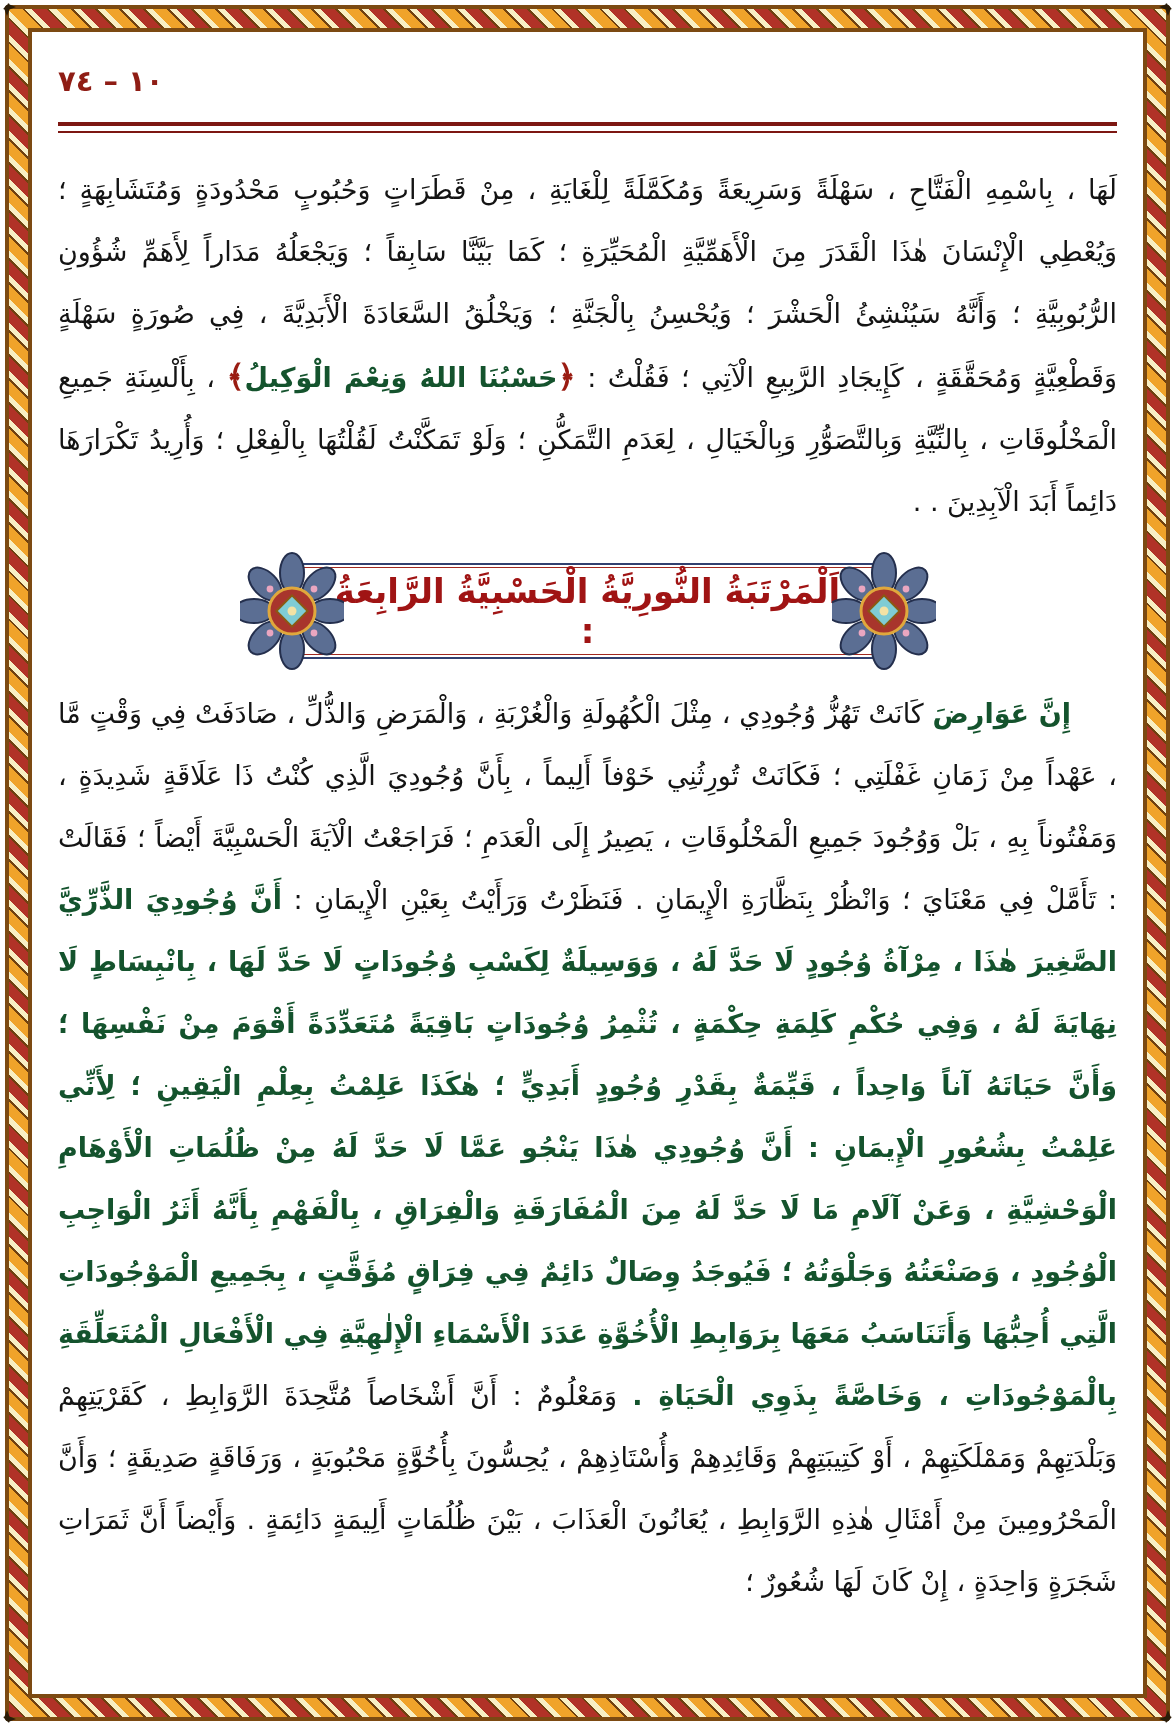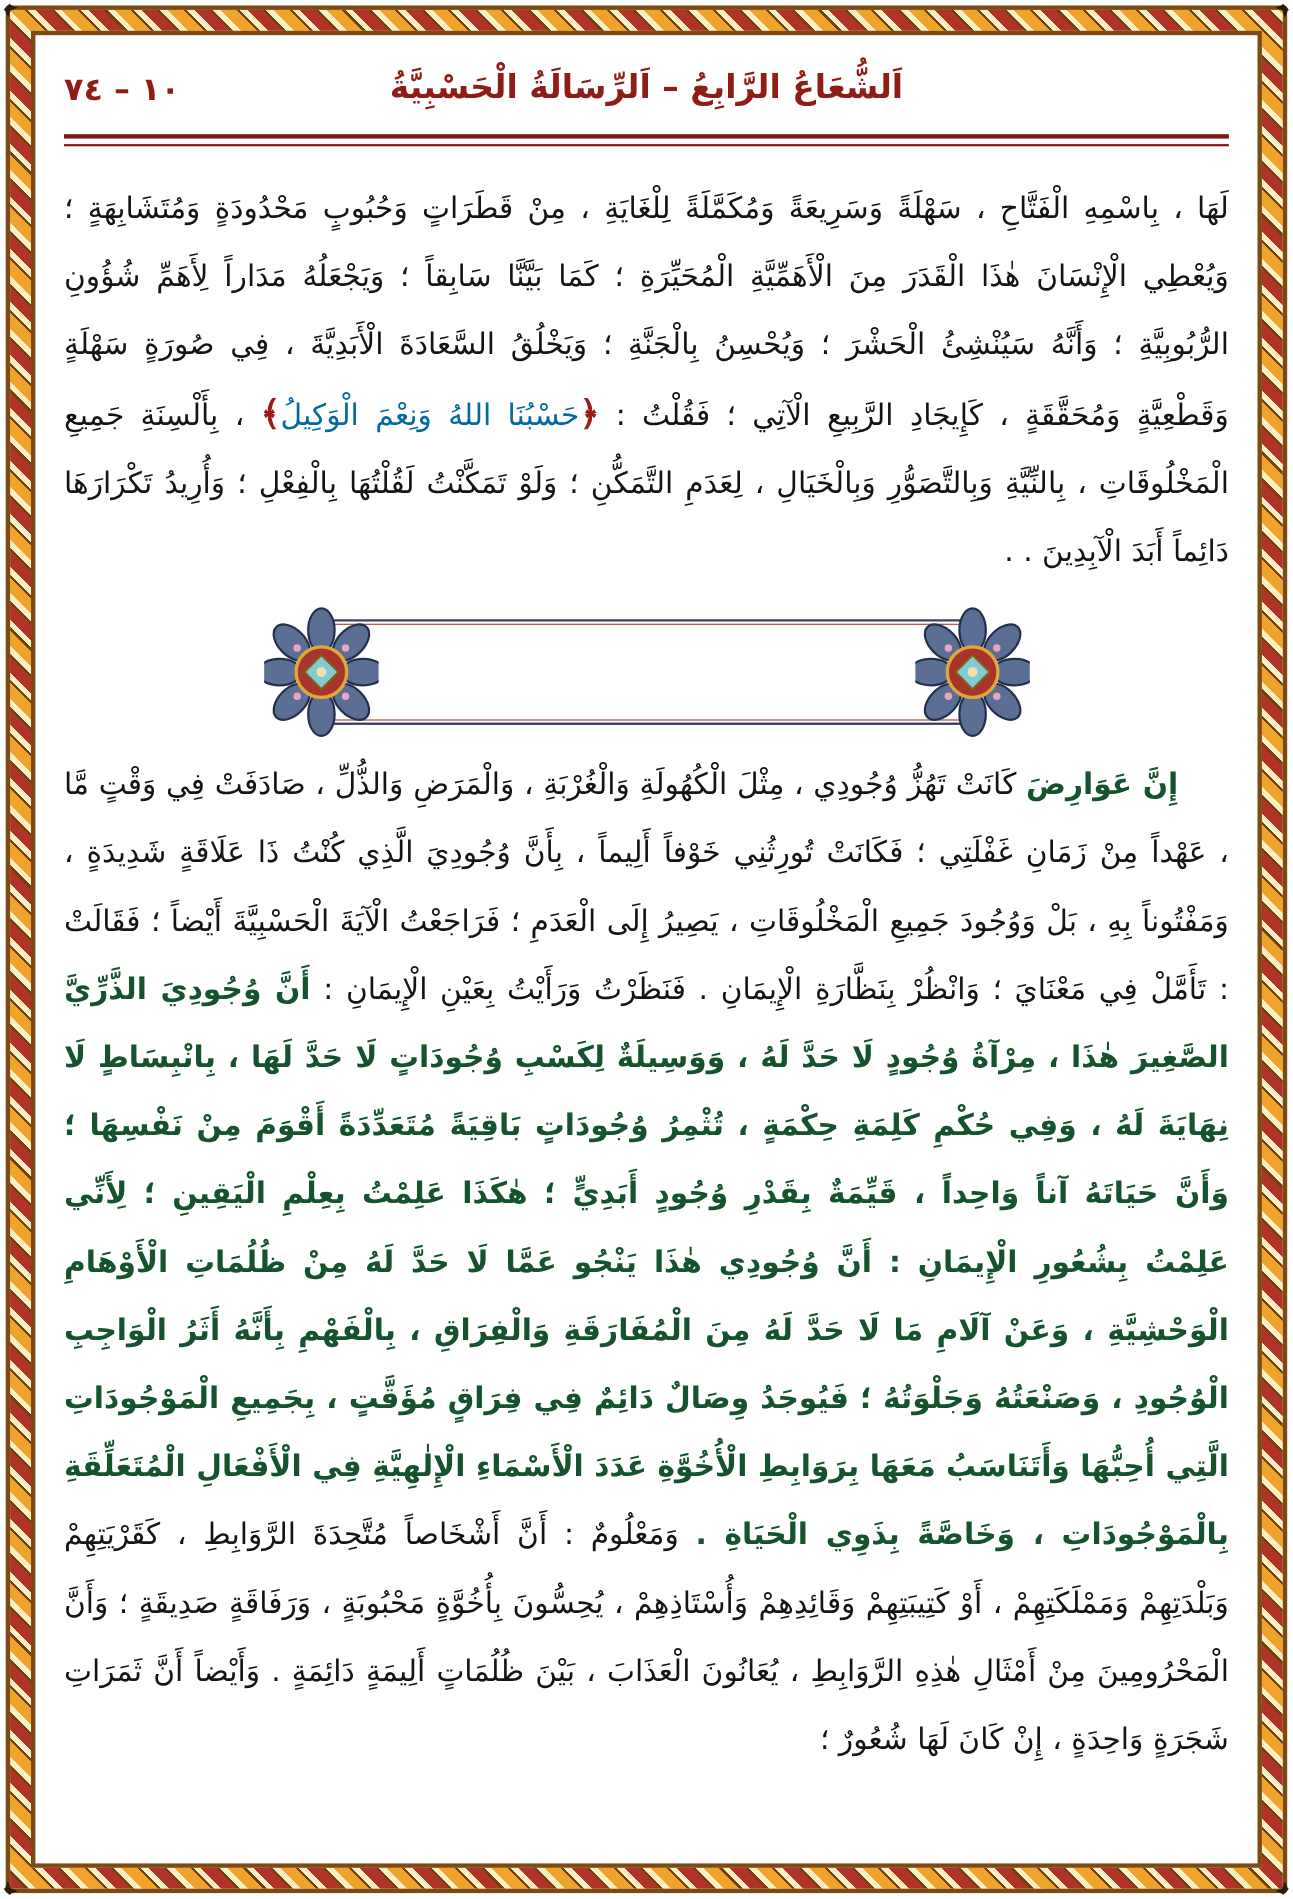--- a/index.html
+++ b/index.html
@@ -86,21 +86,21 @@
     font-size: 27px;
     line-height: 62px;
     color: #141414;
     text-align: justify;
     text-justify: inter-word;
     margin: 0;
   }
   .para1 { margin-top: 26px; }
   .para2 { margin-top: 24px; text-indent: 46px; }
 
-  .quran-quote { color: #0369a1; font-weight: normal; }
+  .quran-quote { color: #14532d; font-weight: bold; }
   .ornate-paren { color: #9a1c12; font-weight: bold; font-size: 31px; }
   .red-text { color: #14532d; font-weight: bold; }
 
   
   .heading-box {
     position: relative;
     width: 588px;
     height: 92px;
     margin: 30px auto 4px auto;
     background: #ffffff;
@@ -139,21 +139,20 @@
   </div>
   <div class="corner tl"></div>
   <div class="corner tr"></div>
   <div class="corner bl"></div>
   <div class="corner br"></div>
 
   <div class="content">
 
     <div class="page-header">
       <div class="page-number">١٠ – ٧٤</div>
-      <h1 class="page-title">اَلشُّعَاعُ الرَّابِعُ – اَلرِّسَالَةُ الْحَسْبِيَّةُ</h1>
     </div>
 
     <div class="double-rule"></div>
 
     <p class="body-text para1"><span>لَهَا ، بِاسْمِهِ الْفَتَّاحِ ، سَهْلَةً وَسَرِيعَةً وَمُكَمَّلَةً لِلْغَايَةِ ، مِنْ قَطَرَاتٍ وَحُبُوبٍ مَحْدُودَةٍ وَمُتَشَابِهَةٍ ؛ وَيُعْطِي الْإِنْسَانَ هٰذَا الْقَدَرَ مِنَ الْأَهَمِّيَّةِ الْمُحَيِّرَةِ ؛ كَمَا بَيَّنَّا سَابِقاً ؛ وَيَجْعَلُهُ مَدَاراً لِأَهَمِّ شُؤُونِ الرُّبُوبِيَّةِ ؛ وَأَنَّهُ سَيُنْشِئُ الْحَشْرَ ؛ وَيُحْسِنُ بِالْجَنَّةِ ؛ وَيَخْلُقُ السَّعَادَةَ الْأَبَدِيَّةَ ، فِي صُورَةٍ سَهْلَةٍ وَقَطْعِيَّةٍ وَمُحَقَّقَةٍ ، كَإِيجَادِ الرَّبِيعِ الْآتِي ؛ فَقُلْتُ : </span><span class="ornate-paren">﴿</span><span class="quran-quote">حَسْبُنَا اللهُ وَنِعْمَ الْوَكِيلُ</span><span class="ornate-paren">﴾</span><span> ، بِأَلْسِنَةِ جَمِيعِ الْمَخْلُوقَاتِ ، بِالنِّيَّةِ وَبِالتَّصَوُّرِ وَبِالْخَيَالِ ، لِعَدَمِ التَّمَكُّنِ ؛ وَلَوْ تَمَكَّنْتُ لَقُلْتُهَا بِالْفِعْلِ ؛ وَأُرِيدُ تَكْرَارَهَا دَائِماً أَبَدَ الْآبِدِينَ . .</span></p>
 
     <div class="heading-box">
       <svg class="medallion left" viewBox="-52 -64 104 128" xmlns="http://www.w3.org/2000/svg">
         <g stroke="#242f4d" stroke-width="2" fill="#5b6e93">
           <g transform="rotate(0)">
@@ -182,20 +181,21 @@
             </g>
         </g>
         <circle r="23" fill="#a8352c" stroke="#e0a83c" stroke-width="3"></circle>
         <rect x="-11" y="-11" width="22" height="22" transform="rotate(45)" fill="#7fccd4" stroke="#8a5a12" stroke-width="2"></rect>
         <circle r="4.5" fill="#f3e2a4"></circle>
         <circle cx="22" cy="-22" r="3.4" fill="#eaa6c0"></circle>
         <circle cx="-22" cy="-22" r="3.4" fill="#eaa6c0"></circle>
         <circle cx="22" cy="22" r="3.4" fill="#eaa6c0"></circle>
         <circle cx="-22" cy="22" r="3.4" fill="#eaa6c0"></circle>
       </svg>
+      <div class="heading-text">اَلْمَرْتَبَةُ النُّورِيَّةُ الْحَسْبِيَّةُ الرَّابِعَةُ :</div>
       <svg class="medallion right" viewBox="-52 -64 104 128" xmlns="http://www.w3.org/2000/svg">
         <g stroke="#242f4d" stroke-width="2" fill="#5b6e93">
           <g transform="rotate(0)">
               <ellipse cx="0" cy="-38" rx="12" ry="20"></ellipse>
             </g>
           <g transform="rotate(45)">
               <ellipse cx="0" cy="-38" rx="12" ry="20"></ellipse>
             </g>
           <g transform="rotate(90)">
               <ellipse cx="0" cy="-38" rx="12" ry="20"></ellipse>

